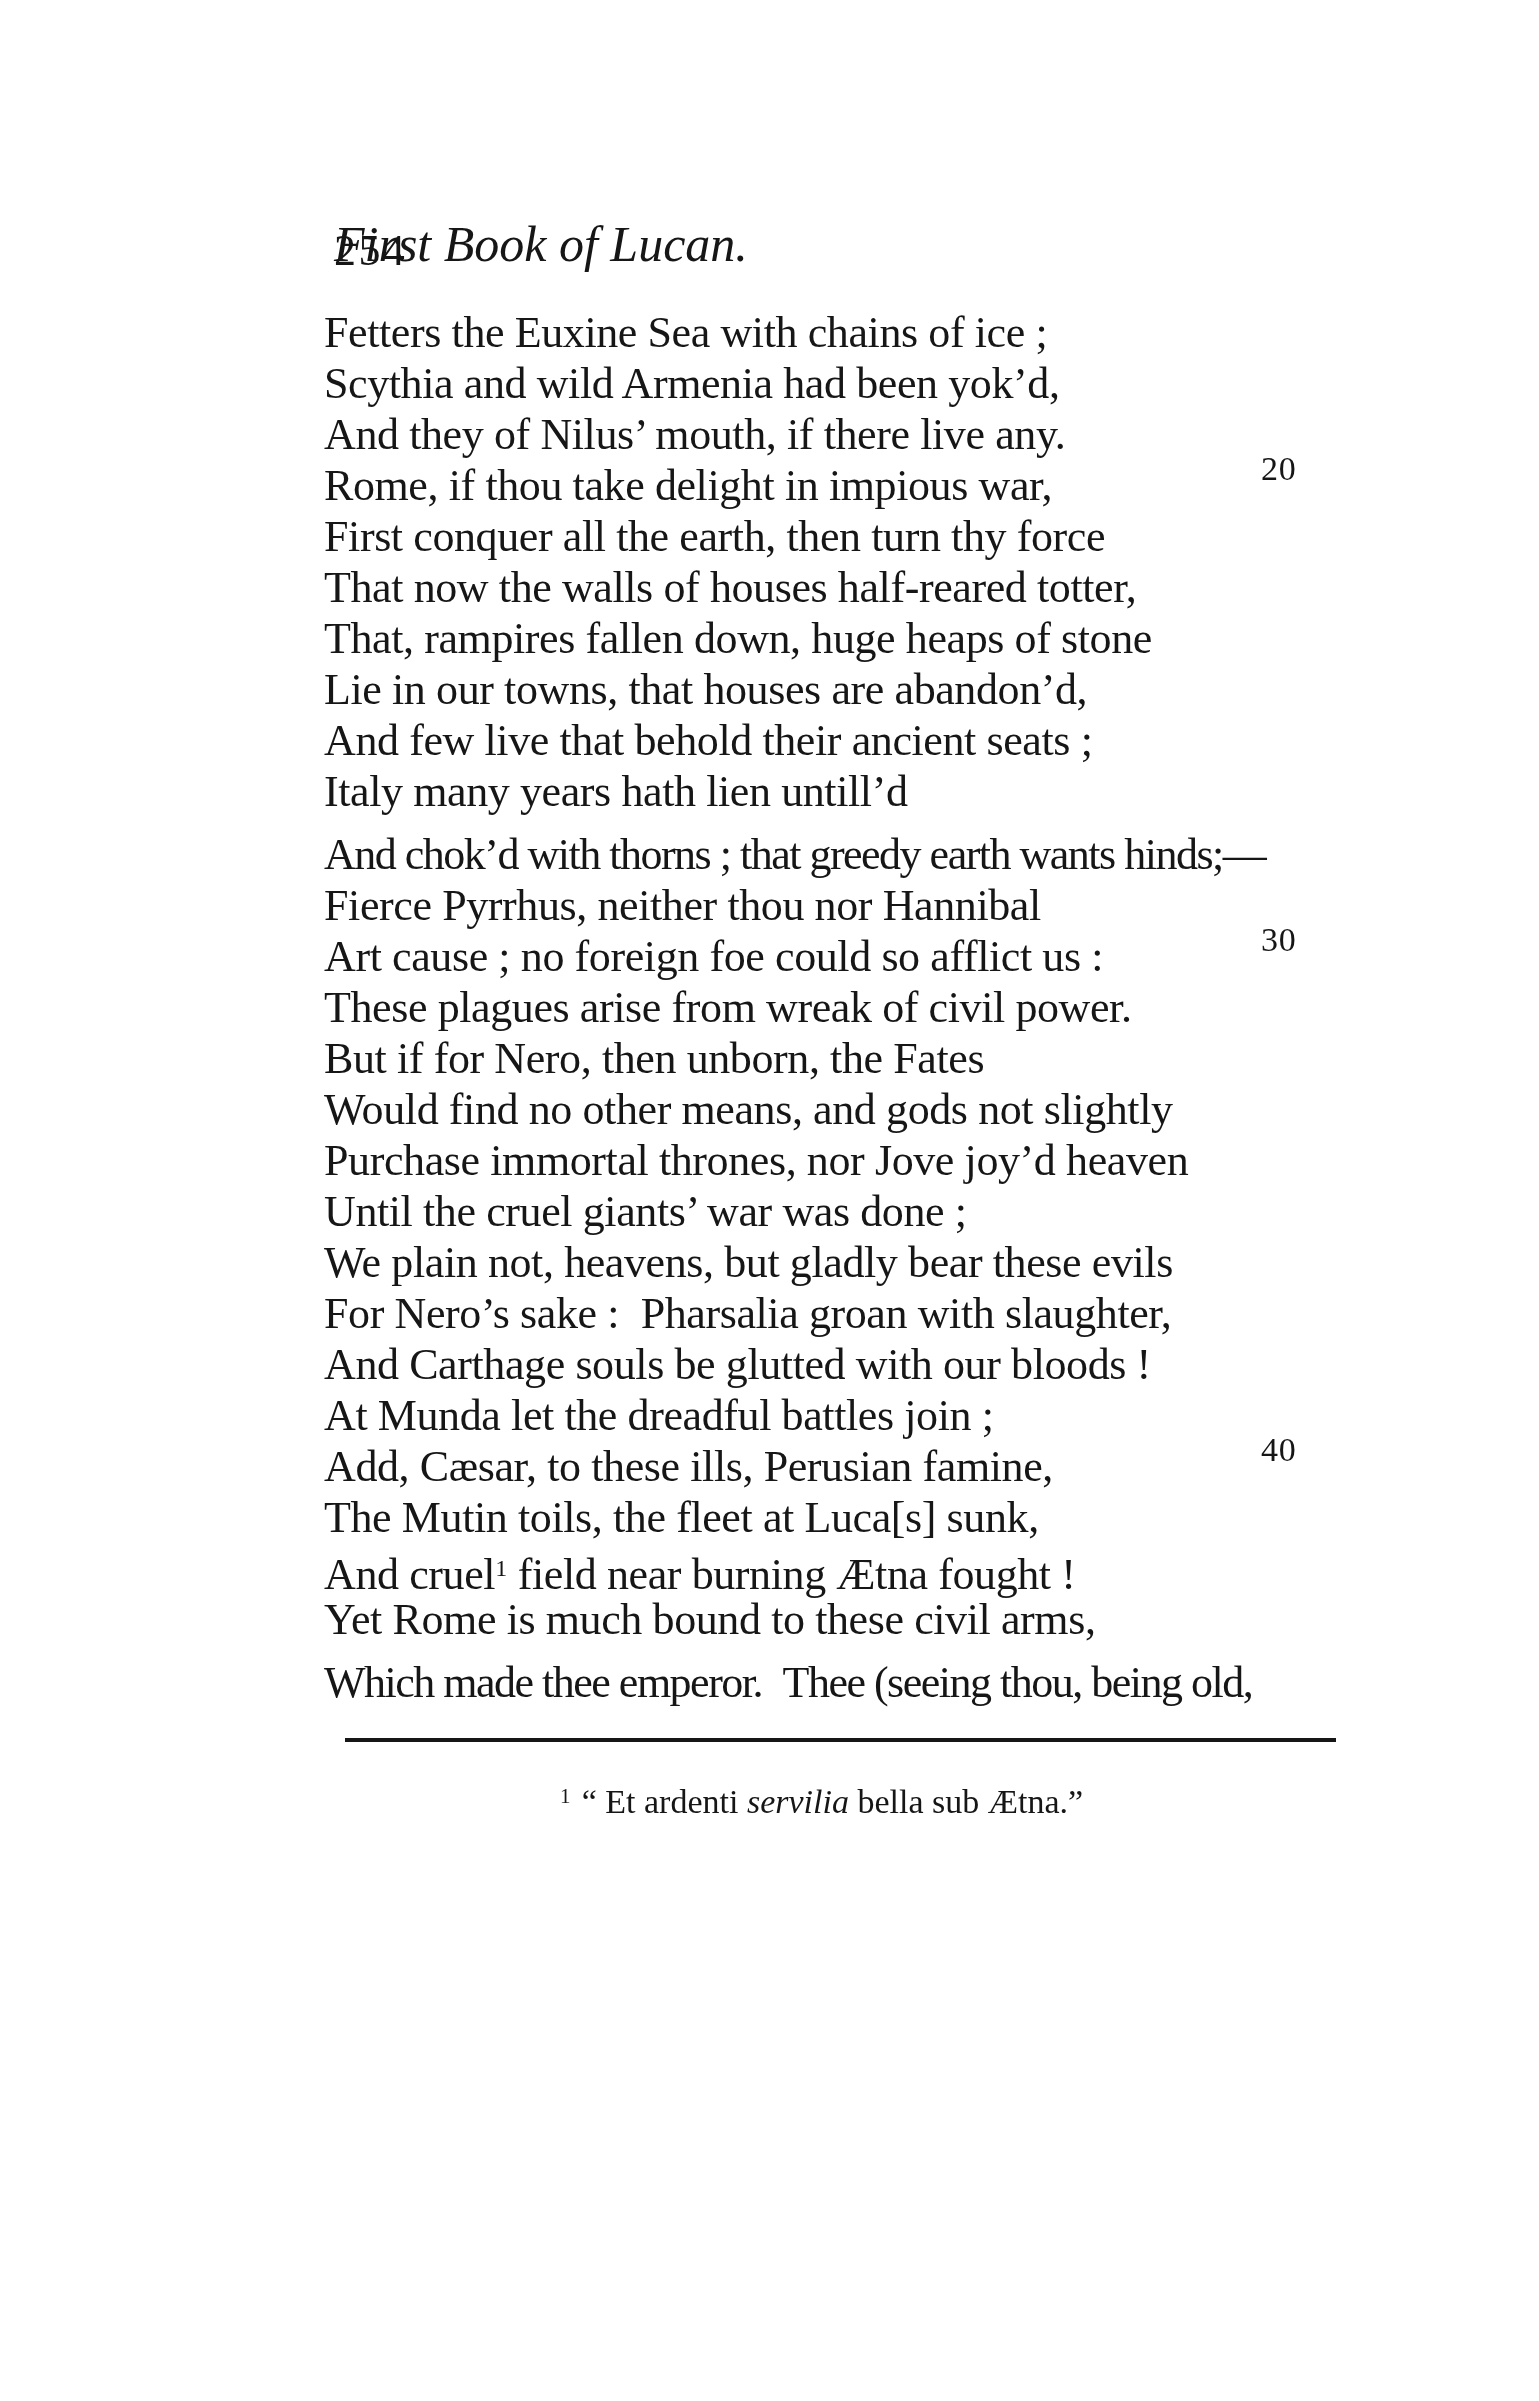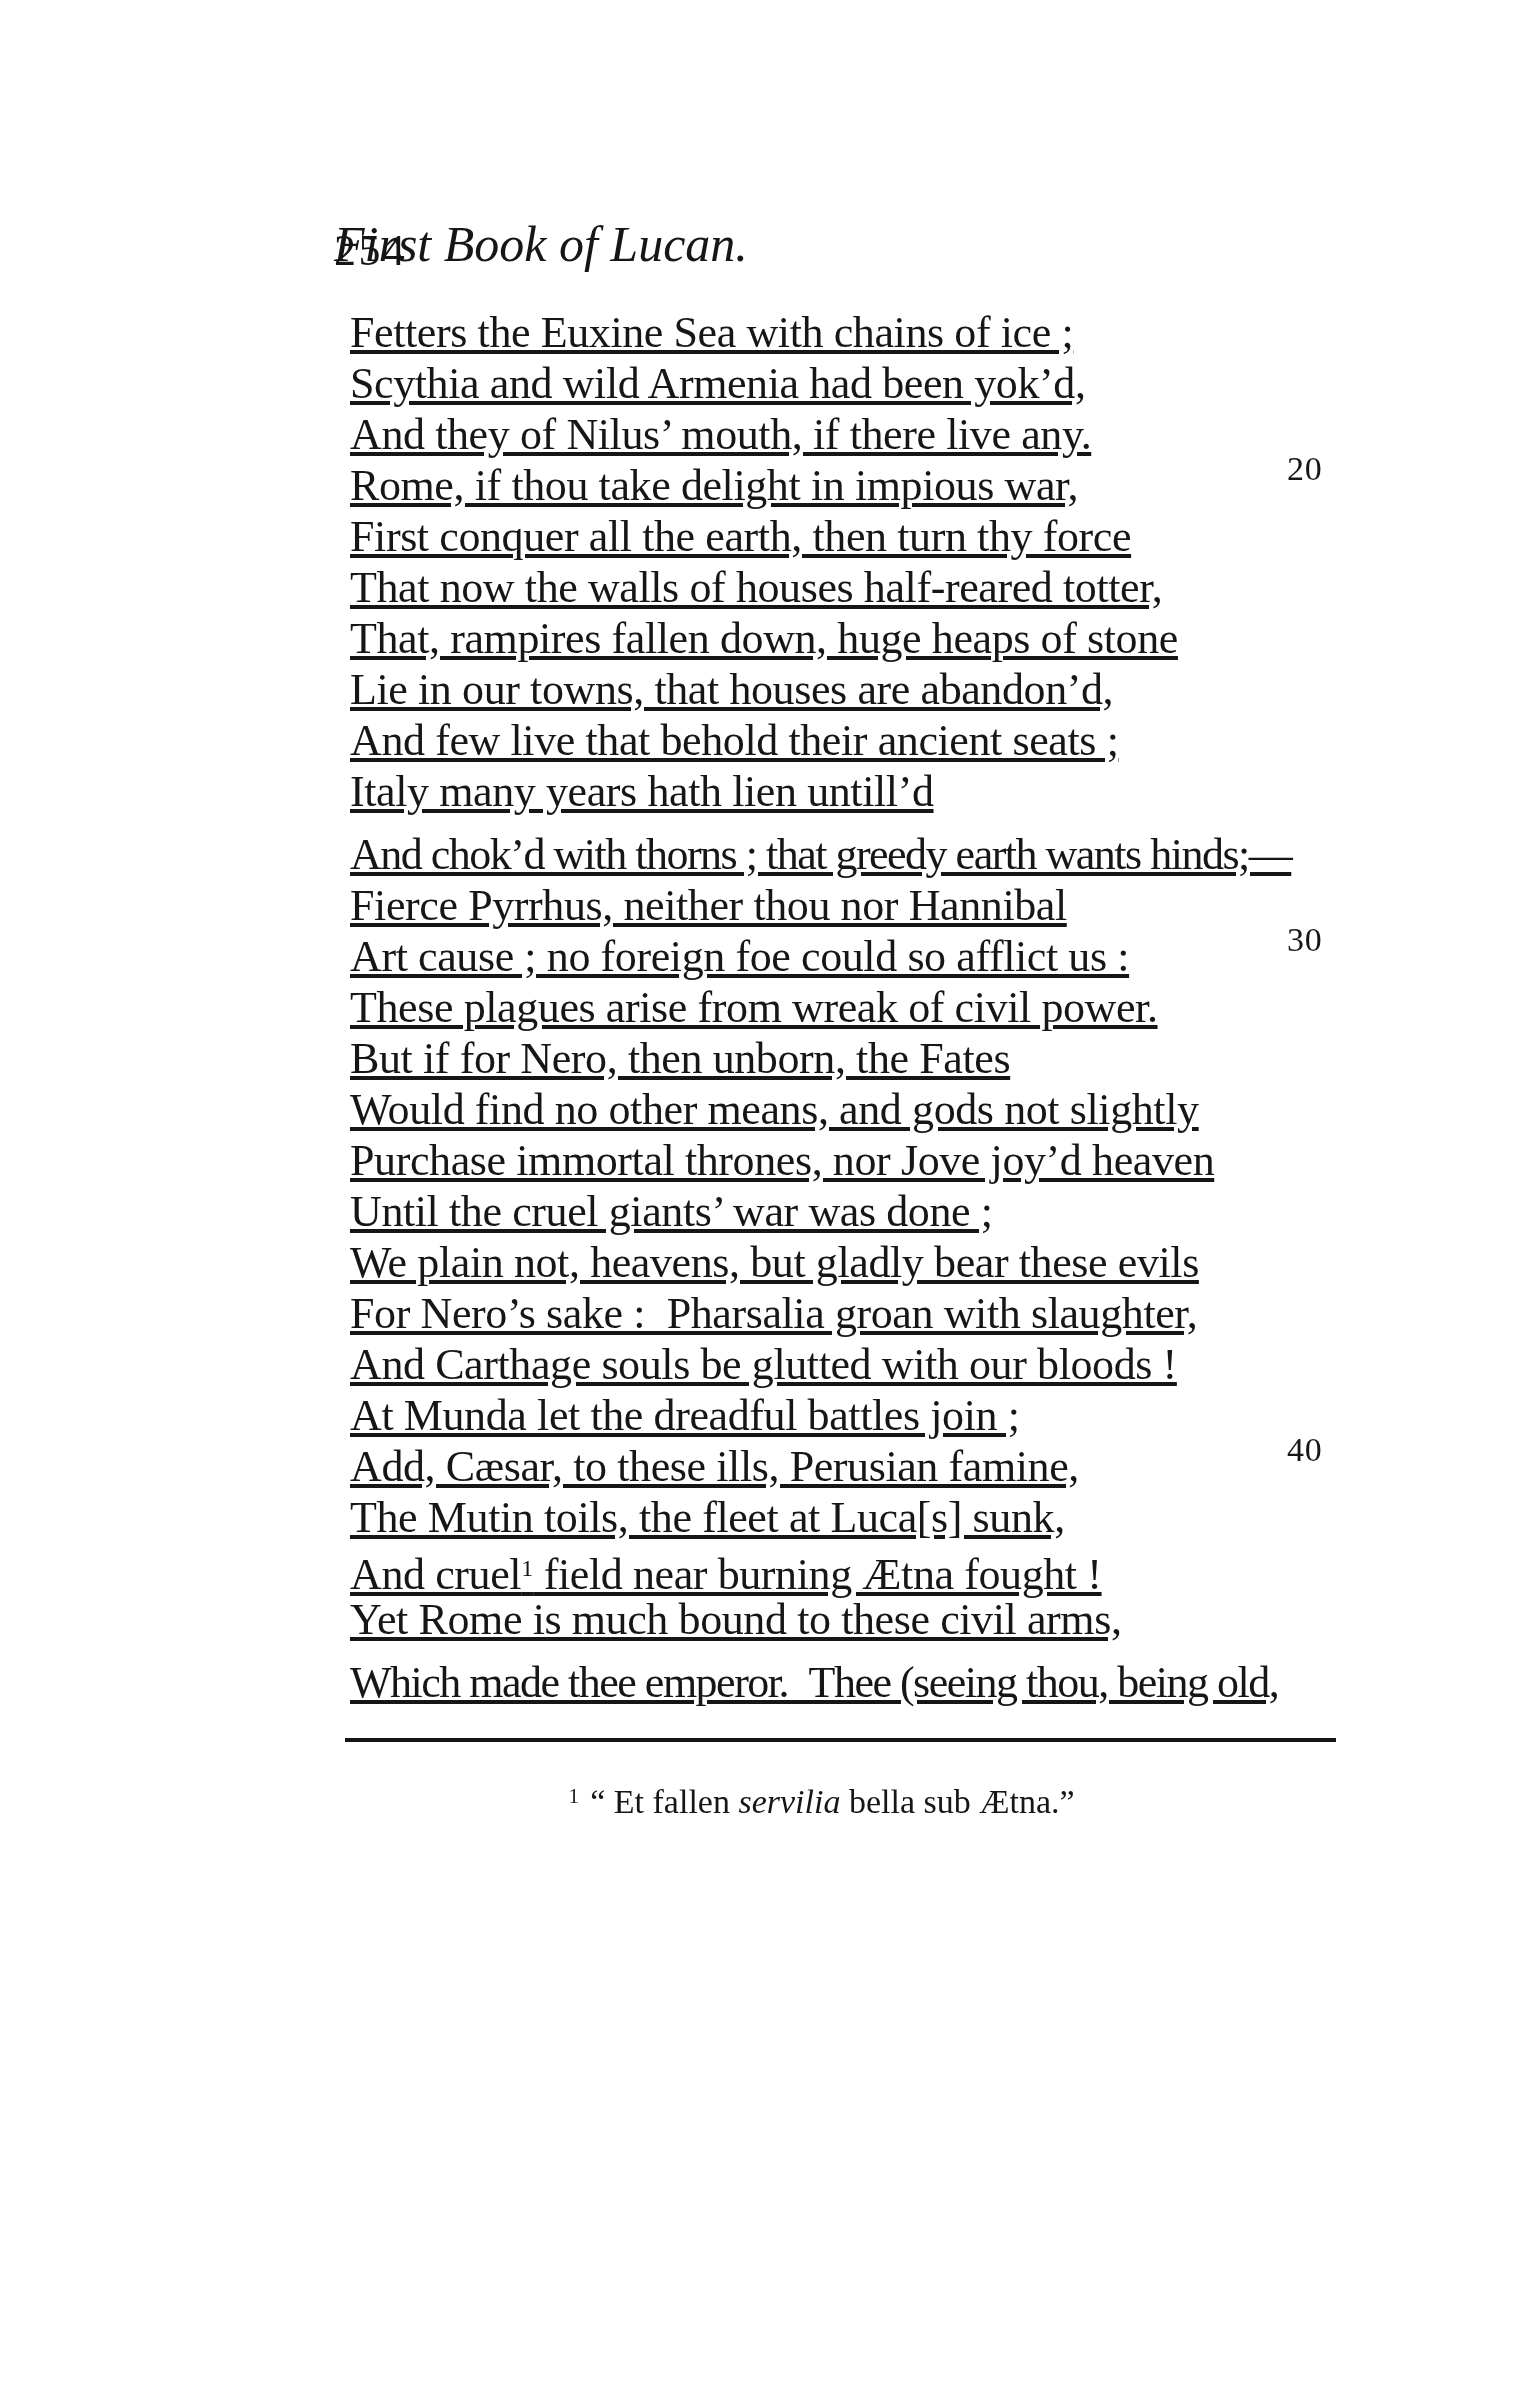--- a/index.html
+++ b/index.html
@@ -47,23 +47,22 @@
     text-align: left;
     font-style: italic;
     font-size: 50px;
     line-height: 1;
     white-space: nowrap;
   }
   
   .poem {
     position: absolute;
     top: 307px;
-    left: 350px;
+    left: 324px;
     width: 1023px;
-    text-decoration: underline;
   }
   .poem-line {
     position: relative;
     height: 51px;
     line-height: 51px;
     font-size: 44px;
     letter-spacing: -0.4px;
     white-space: nowrap;
   }
   .poem-line.tight {
@@ -230,17 +229,17 @@
     </div>
       <div class="poem-line tight">
       <span class="line-text">Which made thee emperor. Thee (seeing thou, being old,</span>
       
     </div>
     </div>
 
   <div class="footnote-rule"></div>
 
   <div class="footnote">
-    <sup class="fn-marker">1</sup><span>“ Et fallen </span><span class="fn-italic">servilia</span><span> bella sub Ætna.”</span>
+    <sup class="fn-marker">1</sup><span>“ Et ardenti </span><span class="fn-italic">servilia</span><span> bella sub Ætna.”</span>
   </div>
 
 </div>
 
 
 </body></html>

